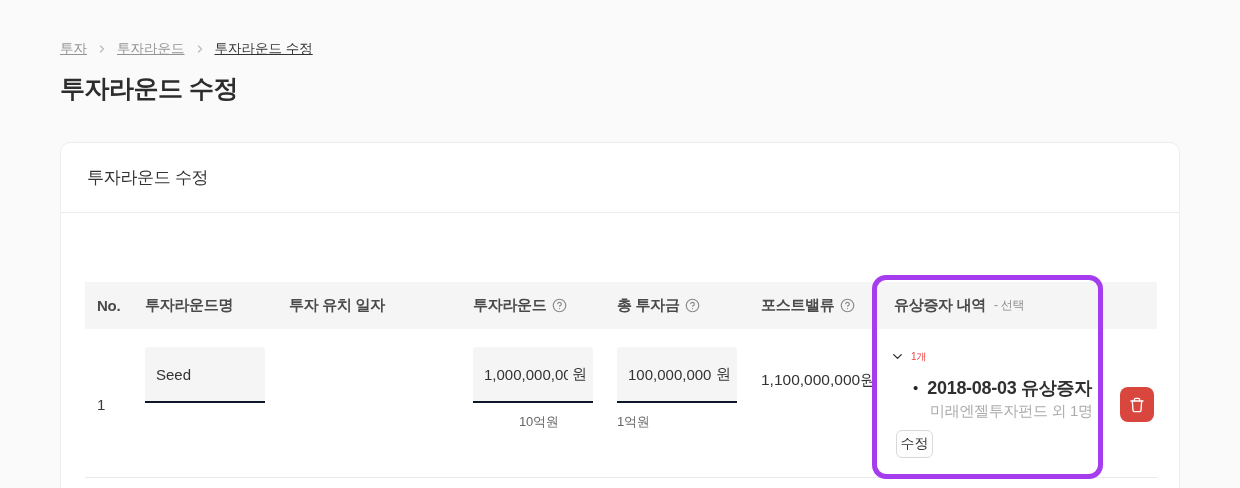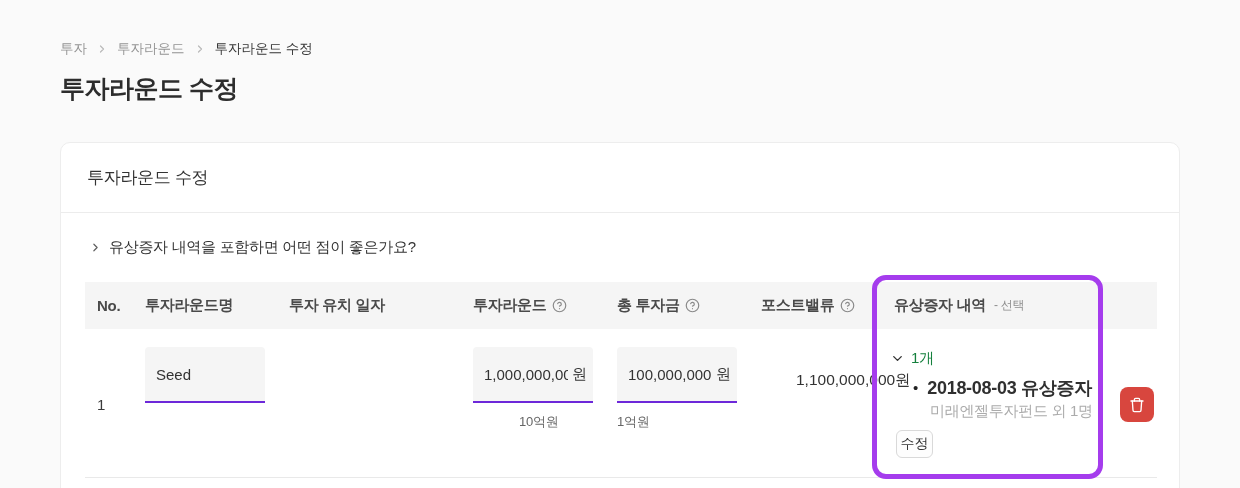--- a/index.html
+++ b/index.html
@@ -2,21 +2,21 @@
 <html><head>
 <meta charset="utf-8">
 <style>
   * { margin:0; padding:0; box-sizing:border-box; }
   html,body { background:#fafafa; }
   body { font-family:"Liberation Sans","DejaVu Sans",sans-serif; color:#333; }
   .screen { position:relative; width:1240px; height:488px; background:#fafafa; overflow:hidden; }
 
   
   .breadcrumb { position:absolute; left:60px; top:40px; display:flex; align-items:center; gap:9px; font-size:13.5px; }
-  .breadcrumb .bc-item { color:#939393; cursor:pointer; }
+  .breadcrumb .bc-item { color:#939393; cursor:pointer;text-decoration:underline; }
   .breadcrumb .bc-item.current { color:#333; font-weight:500; }
   .bc-sep { display:flex; align-items:center; }
 
   
   .page-title { position:absolute; left:60px; top:72px; font-size:25px; font-weight:700; color:#2d2d2d; letter-spacing:-0.5px; }
 
   
   .card { position:absolute; left:60px; top:142px; width:1120px; height:400px;
           background:#fff; border:1px solid #ededed; border-radius:10px; }
   .card-header { position:absolute; left:0; top:0; width:100%; height:70px; border-bottom:1px solid #ececec; }
@@ -30,33 +30,33 @@
   .thead { position:absolute; left:24px; top:139px; width:1072px; height:47px; background:#f5f5f5; }
   .th { position:absolute; top:0; height:47px; display:flex; align-items:center; gap:5px;
         font-size:15px; font-weight:700; color:#4a4a4a; letter-spacing:-0.3px; white-space:nowrap; }
   .th-suffix { font-size:12px; font-weight:400; color:#8d8d8d; margin-left:3px; }
 
   
   .trow { position:absolute; left:24px; top:186px; width:1072px; height:149px; border-bottom:1px solid #e9e9e9; }
   .row-no { position:absolute; left:12px; top:67px; font-size:15px; color:#3a3a3a; }
 
   .field { position:absolute; top:18px; height:56px; background:#f5f5f5; border:none;
-           border-bottom:2px solid #6d28d9; border-radius:4px 4px 0 0;
+           border-bottom:2px solid #0f172a; border-radius:4px 4px 0 0;
            display:flex; align-items:center; }
   .field input { flex:1; min-width:0; background:transparent; border:none; outline:none;
                  font-family:inherit; font-size:15px; color:#333; padding:0 0 0 11px; }
   .unit { font-size:15px; color:#333; padding:0 6px 0 4px; }
   .cal-btn { display:flex; align-items:center; padding:0 11px 0 4px; cursor:pointer; background:none; border:none; }
   .hint-small { position:absolute; top:84px; font-size:13px; color:#666; letter-spacing:-0.2px; }
 
-  .post-value { position:absolute; left:676px; top:41px; font-size:15.5px; color:#333; white-space:nowrap;margin-left:35px; }
+  .post-value { position:absolute; left:676px; top:41px; font-size:15.5px; color:#333; white-space:nowrap; }
 
   
   .sub-toggle { position:absolute; left:805px; top:20px; display:flex; align-items:center; gap:6px; cursor:pointer; }
-  .sub-count { font-size:15px; color:#15803d; }
+  .sub-count { font-size:10px; color:#ef4444; }
   .sub-bullet-row { position:absolute; left:828px; top:50px; display:flex; align-items:flex-start; gap:9px; }
   .bullet-dot { font-size:15px; color:#222; line-height:18px; }
   .sub-item-title { font-size:18px; font-weight:600; color:#2f2f2f; letter-spacing:-0.3px; line-height:18px; }
   .sub-item-detail { position:absolute; left:845px; top:73px; font-size:15px; color:#ababab; letter-spacing:-0.3px; }
   .edit-btn { position:absolute; left:811px; top:101px; width:37px; height:28px;
               background:#fdfdfd; border:1px solid #d9d9d9; border-radius:6px;
               font-family:inherit; font-size:14px; color:#333; cursor:pointer; }
 
   .delete-btn { position:absolute; left:1035px; top:58px; width:34px; height:35px;
                 background:#d8463e; border:none; border-radius:8px; cursor:pointer;
@@ -88,28 +88,20 @@
   </nav>
 
   <h1 class="page-title">투자라운드 수정</h1>
 
   <section class="card">
 
     <header class="card-header">
       <h2 class="card-title">투자라운드 수정</h2>
     </header>
 
-    <div class="hint-row">
-      <span style="display:flex;align-items:center;">
-        <svg width="13" height="13" viewBox="0 0 24 24" fill="none" stroke="#5f5f5f" stroke-width="2.2" stroke-linecap="round" stroke-linejoin="round">
-            <polyline points="9 18 15 12 9 6"></polyline>
-          </svg>
-      </span>
-      <span class="hint-text">유상증자 내역을 포함하면 어떤 점이 좋은가요?</span>
-    </div>
 
     <div class="thead">
       <div class="th" style="left:12px;">No.</div>
       <div class="th" style="left:60px;">투자라운드명</div>
       <div class="th" style="left:204px;">투자 유치 일자</div>
       <div class="th" style="left:388px;">
         <span>투자라운드</span>
         <span style="display:flex;align-items:center;">
           <svg width="15" height="15" viewBox="0 0 24 24" fill="none" stroke="#8a8a8a" stroke-width="1.9" stroke-linecap="round" stroke-linejoin="round">
               <circle cx="12" cy="12" r="10"></circle>

